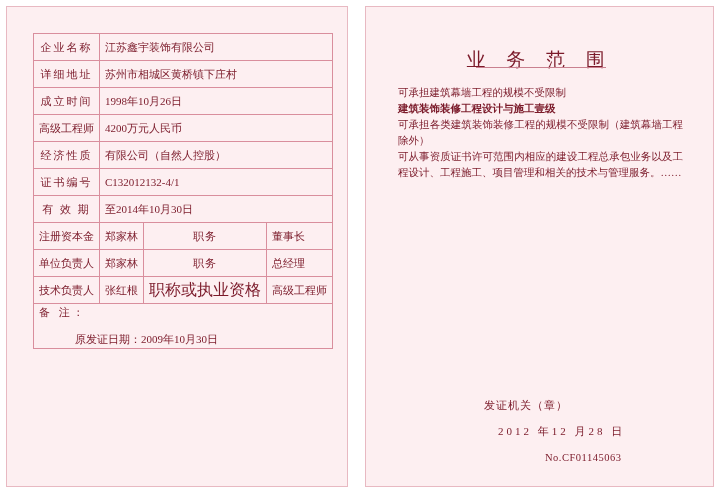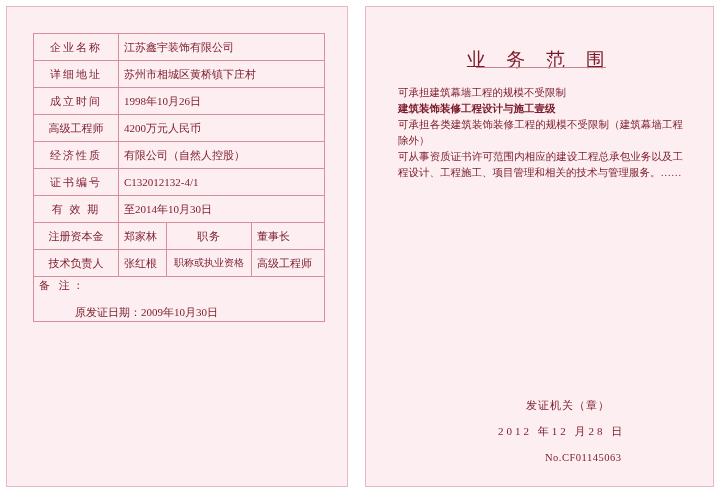--- a/index.html
+++ b/index.html
@@ -66,21 +66,22 @@
     padding-left: 6px;
   }
   td.sublabel {
     width: 44px;
     text-align: center;
     letter-spacing: 1px;
   }
   td.sublabel.long {
     width: 74px;
     letter-spacing: 0px;
-    font-size: 10px;
+    font-size: 16px;
+    text-align: right;
   }
   td.subvalue {
     width: 62px;
     text-align: left;
     padding-left: 6px;
   }
   td.note-cell {
     height: 66px;
     vertical-align: top;
     padding: 4px 6px;
@@ -176,21 +177,21 @@
     bottom: 14px;
     width: 104px;
     text-align: center;
     font-size: 9px;
     color: #d4526c;
     letter-spacing: 1px;
   }
   
   .issue-org {
     position: absolute;
-    left: 526px;
+    left: 484px;
     top: 398px;
     font-size: 11px;
     color: #7b1a2a;
     letter-spacing: 1px;
   }
   .issue-date {
     position: absolute;
     left: 498px;
     top: 424px;
     font-size: 11px;
@@ -240,20 +241,26 @@
       </tr>
       <tr>
         <td class="label">有 效 期</td>
         <td class="value" colspan="3">至2014年10月30日</td>
       </tr>
       <tr>
         <td class="label tight">注册资本金</td>
         <td class="value">郑家林</td>
         <td class="sublabel">职务</td>
         <td class="subvalue">董事长</td>
+      </tr>
+      <tr>
+        <td class="label tight">单位负责人</td>
+        <td class="value">郑家林</td>
+        <td class="sublabel">职务</td>
+        <td class="subvalue">总经理</td>
       </tr>
       <tr>
         <td class="label tight">技术负责人</td>
         <td class="value">张红根</td>
         <td class="sublabel long">职称或执业资格</td>
         <td class="subvalue">高级工程师</td>
       </tr>
       <tr>
         <td class="note-cell" colspan="4">
           <span class="note-label">备  注：</span>

